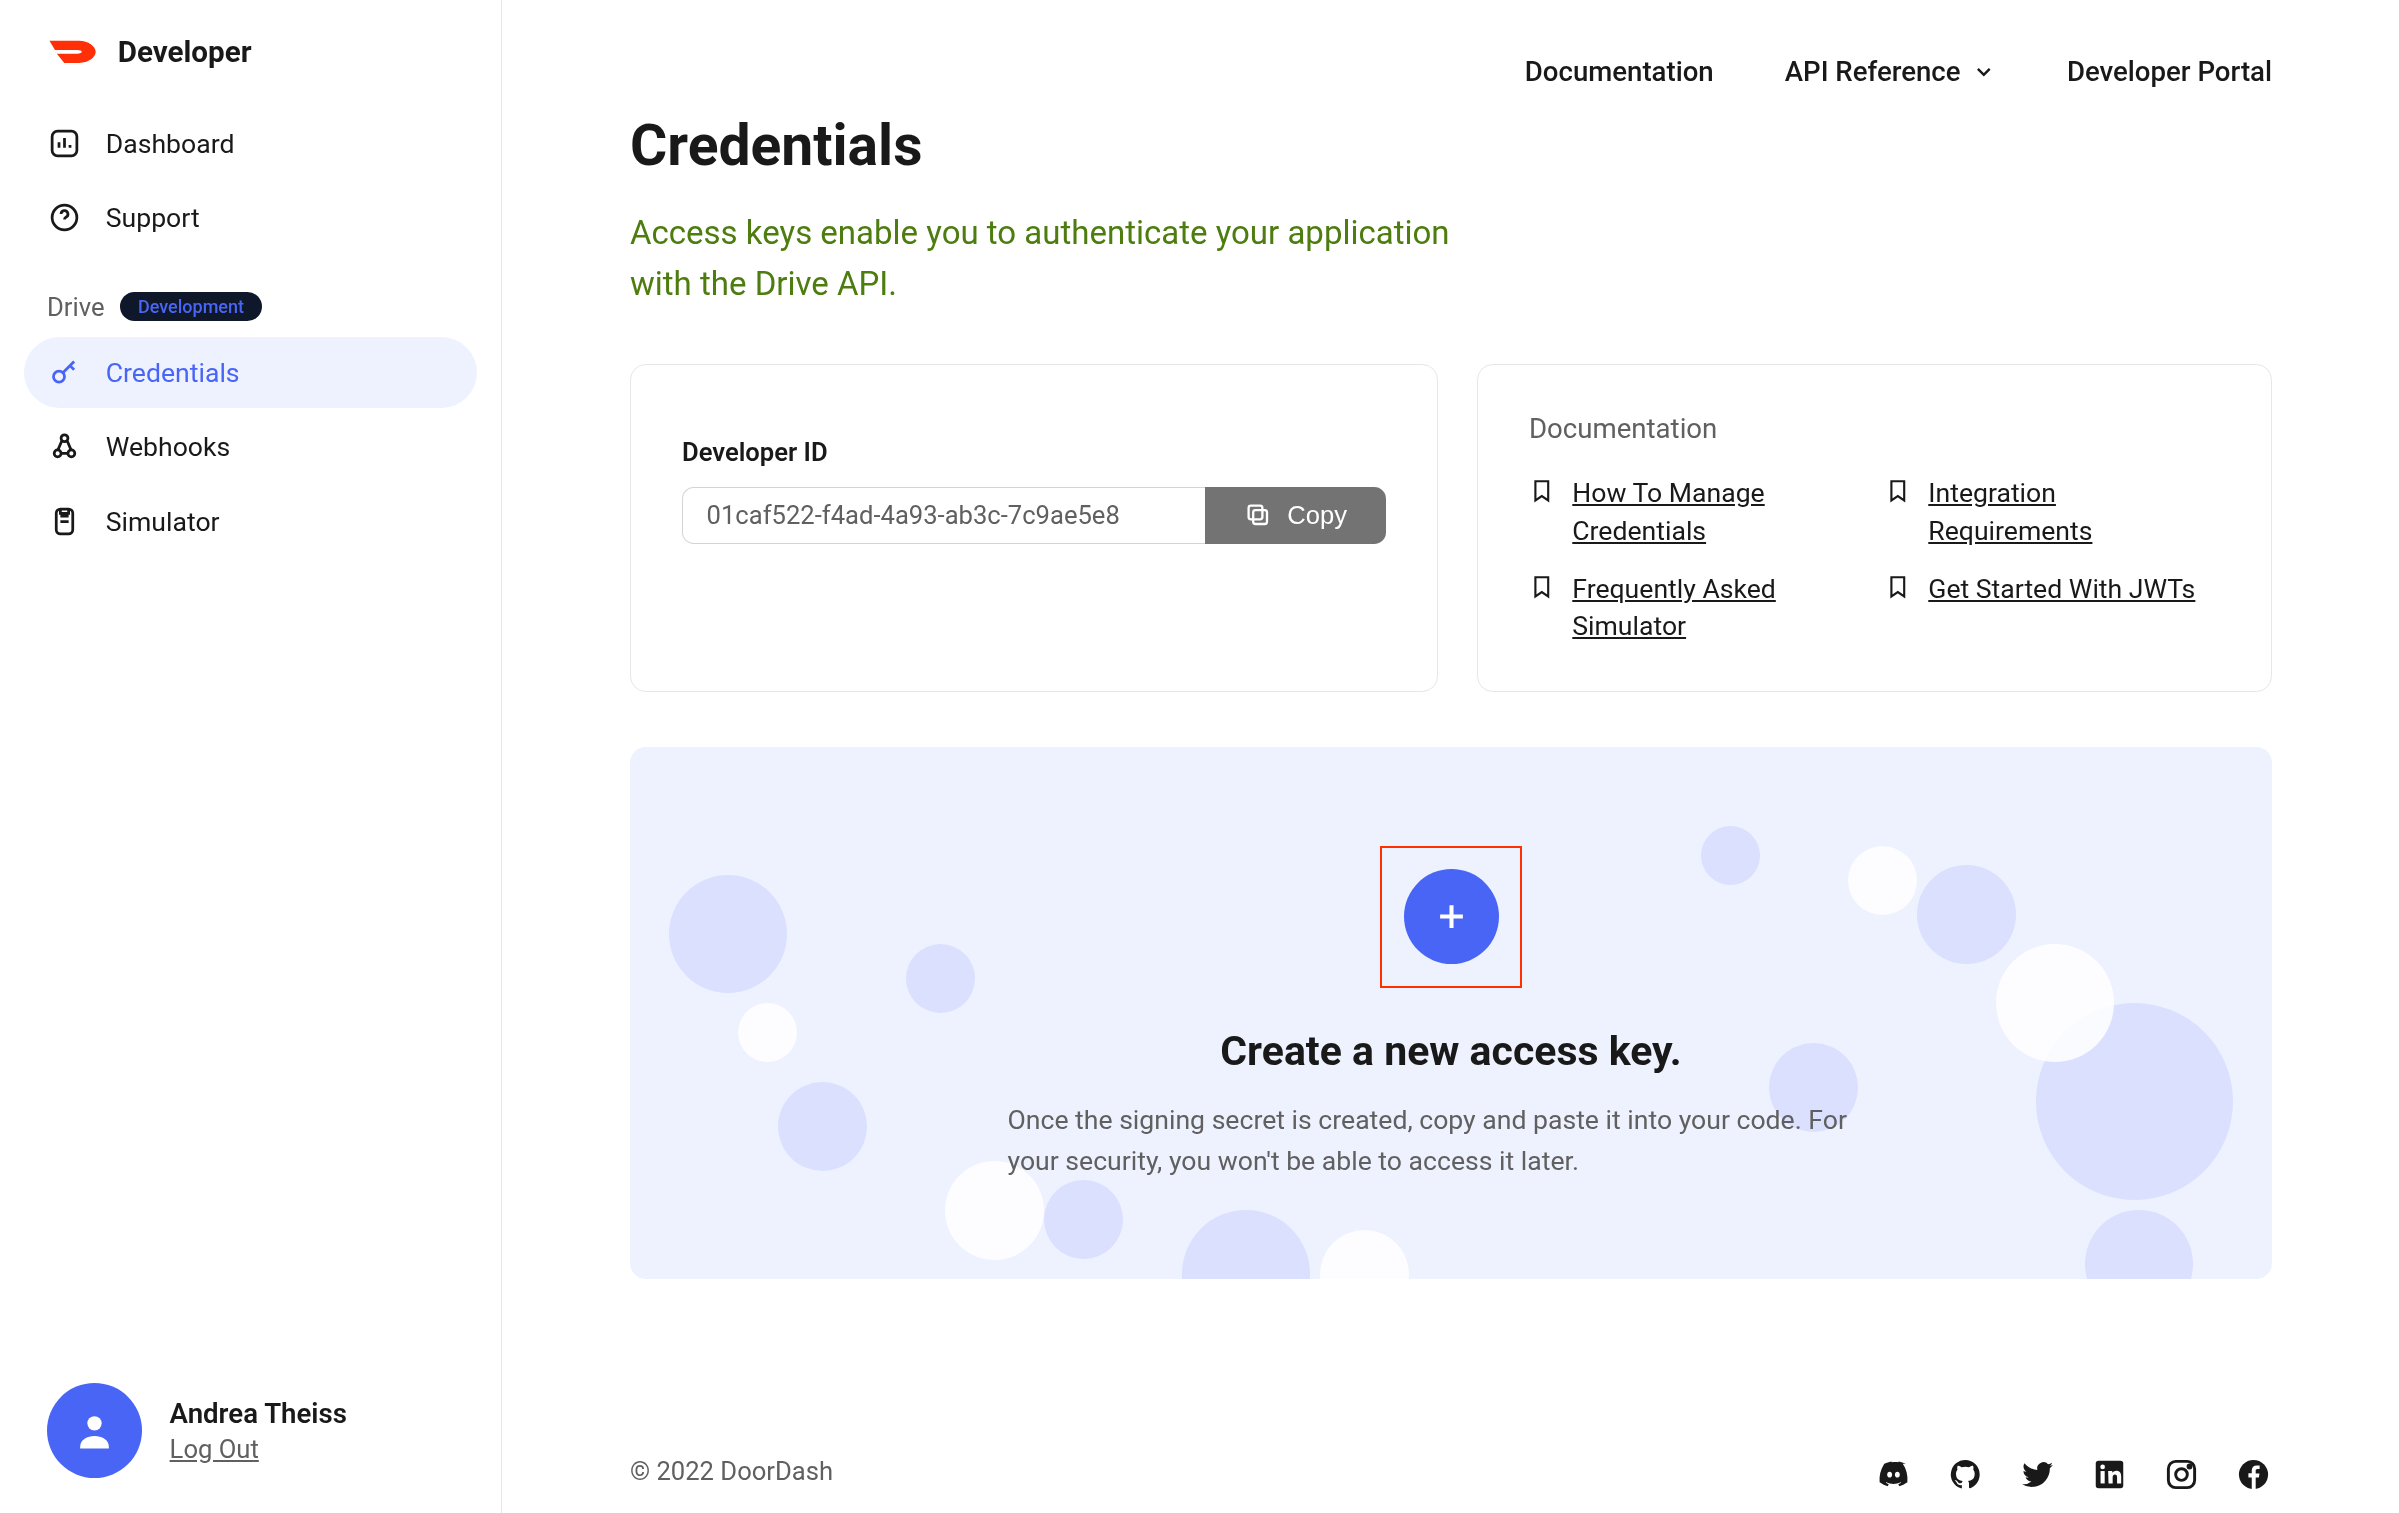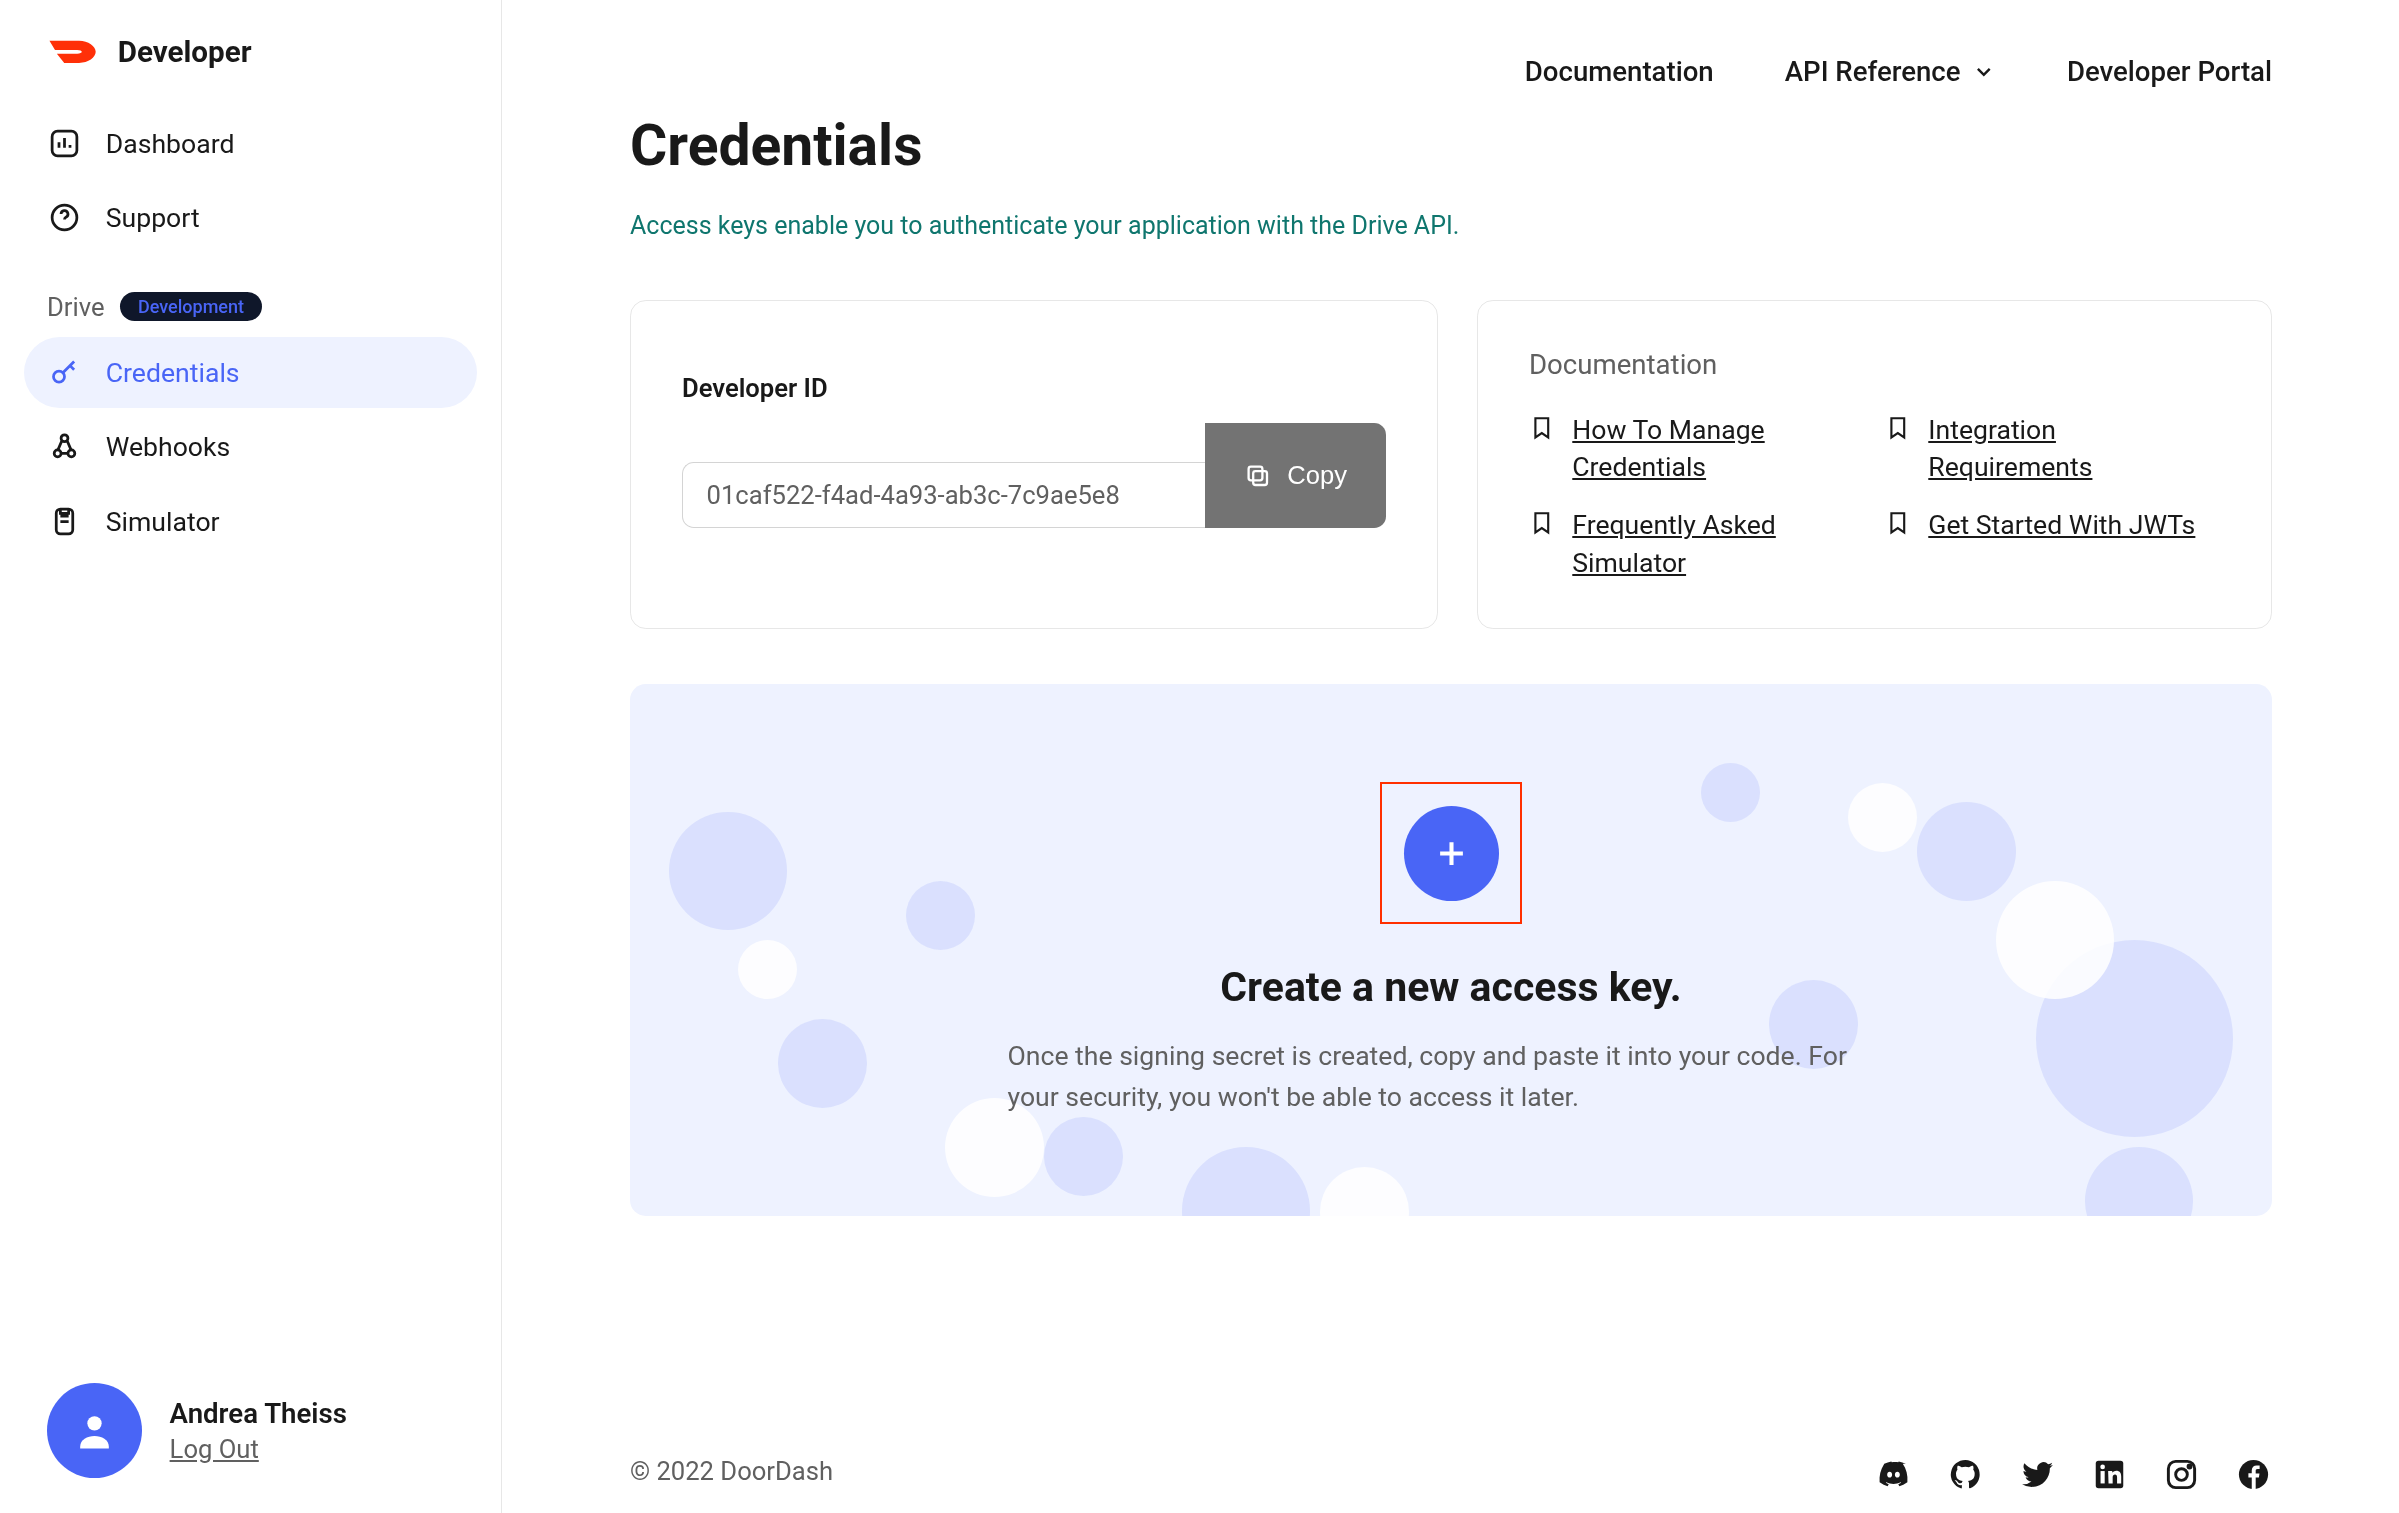--- a/index.html
+++ b/index.html
@@ -81,37 +81,36 @@
     position: absolute; top: 55px; right: 128px;
     display:flex; align-items:center; gap: 71px;
     font-size: 27.6px; font-weight: 500; color:#191919;
   }
   .topnav .item { display:flex; align-items:center; gap:11.8px; cursor:pointer;}
   h1.page-title {
     font-size: 57px; font-weight: 700;
     margin-top: 112px;
   }
   .page-sub {
-    font-size: 25px; color: #0f766e;
+    font-size: 33px; color: #4d7c0f;
     margin-top: 27.6px; max-width: 857px; line-height: 1.55;
   }
   .cards-row { display:flex; gap: 39px; margin-top: 55px; }
   .card {
     border: 1px solid #e7e7e7; border-radius: 15.8px;
     background:#fff;
   }
   .card.devid { width: 808px; padding: 72px 51px 71px 51px; }
   .label { font-size: 25.6px; font-weight: 600; color:#191919; margin-bottom: 19.7px; }
   .input-row { display:flex; }
   .input-row input {
-    flex:1; height: 66px; border:1px solid #d4d4d4; border-right:none;
+    flex:1; height: 57px; border:1px solid #d4d4d4; border-right:none;
     border-radius: 11.8px 0 0 11.8px;
     padding: 0 23.6px; font-size: 25.6px; color:#606060;
     font-family: inherit;
-    margin-top: 39px;
   }
   .copy-btn {
     display:flex; align-items:center; justify-content:center; gap:15.8px;
     background:#737373; color:#fff; font-size:25.6px; font-weight:500;
     border:none; border-radius:0 11.8px 11.8px 0;
     padding: 0 39px; cursor:pointer;
   }
   .card.doc { flex:1; padding: 47px 51px; }
   .doc-title { font-size: 27.6px; color:#606060; margin-bottom: 29.6px; }
   .doc-grid { display:grid; grid-template-columns: 1fr 1fr; column-gap: 39px; row-gap: 29.6px; gap: 21px; }

